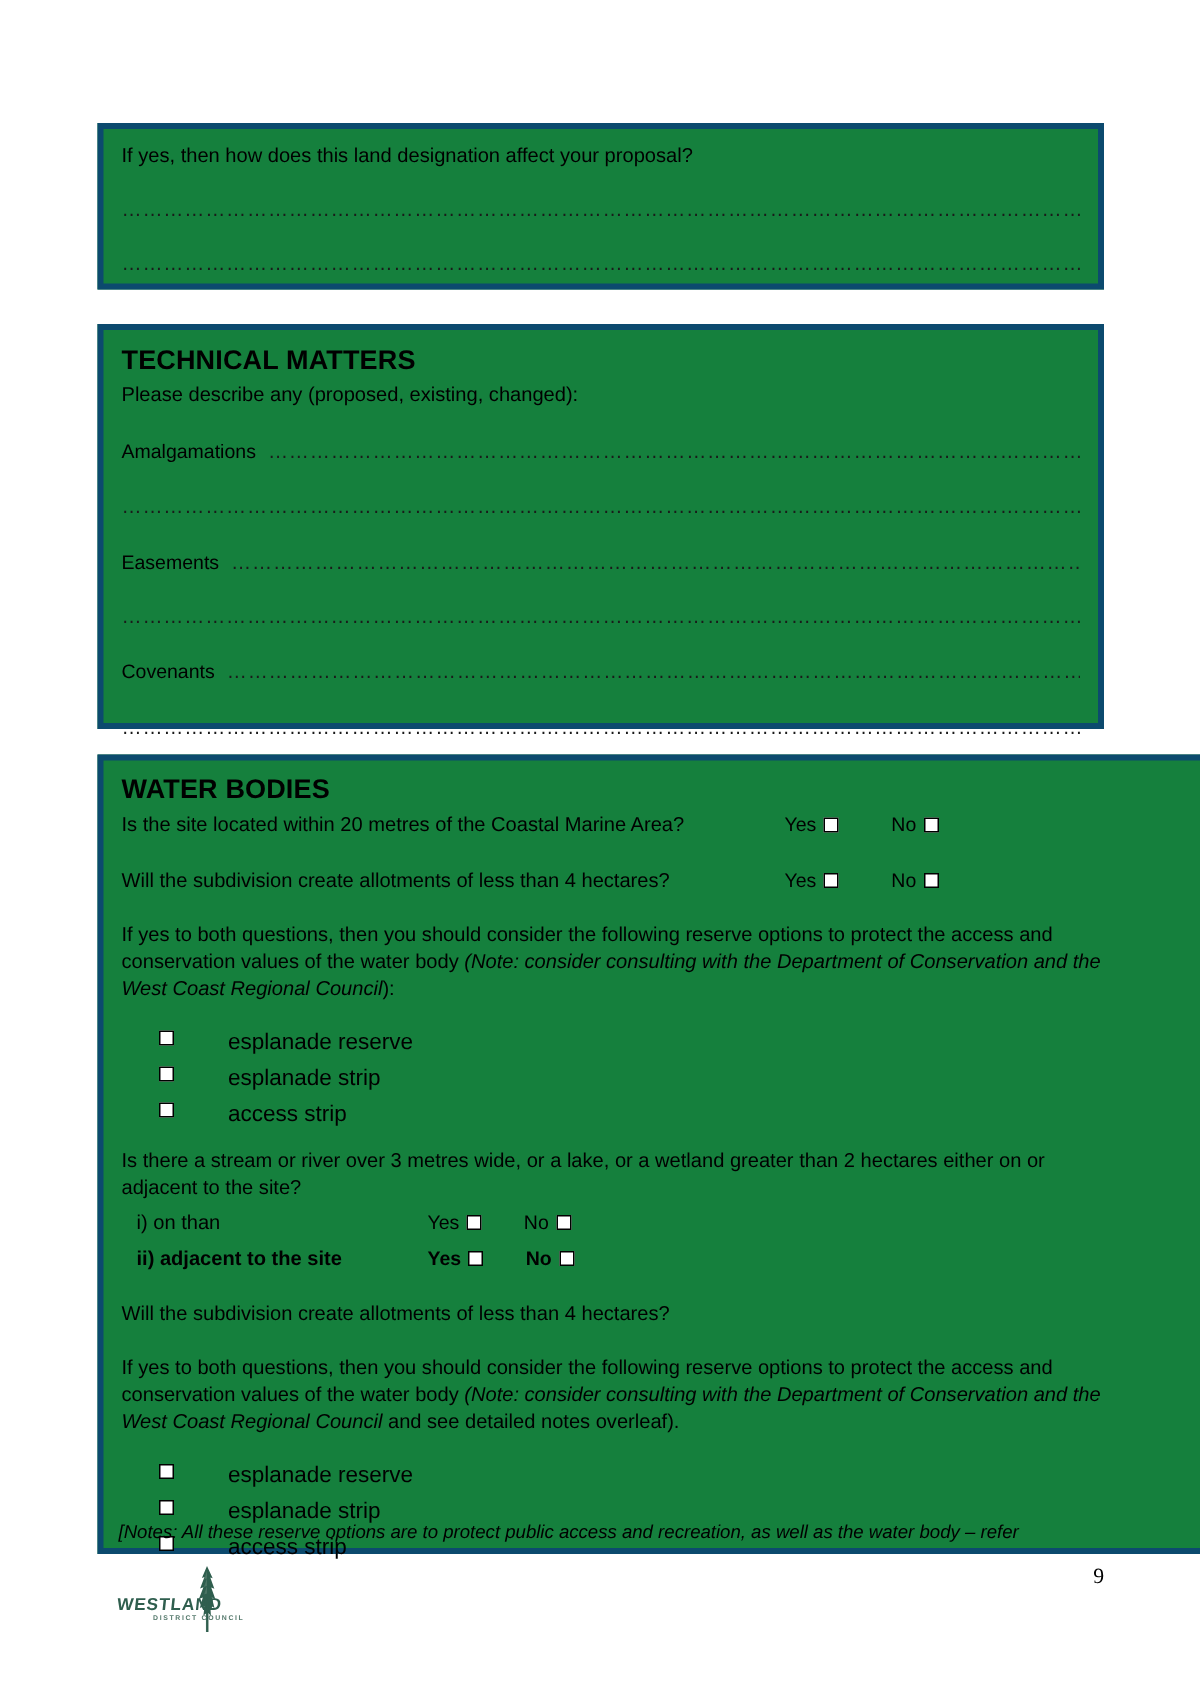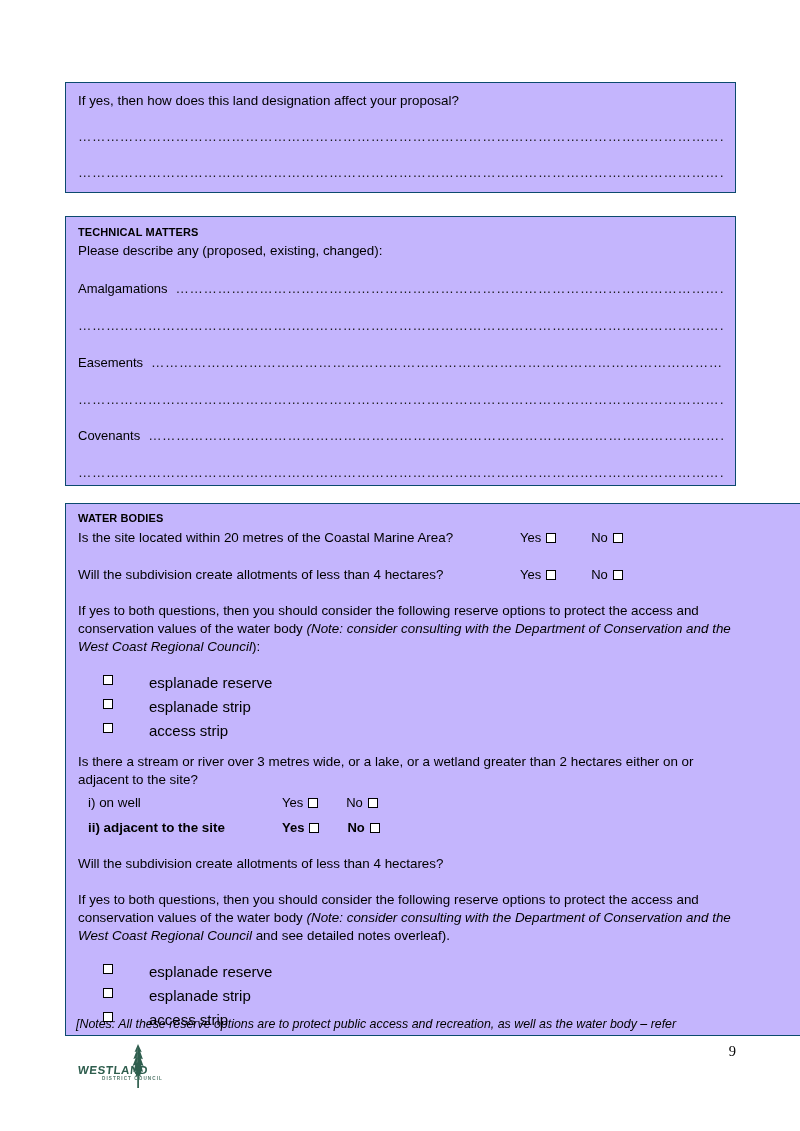--- a/index.html
+++ b/index.html
@@ -19,33 +19,33 @@
     position: absolute;
     left: 0; top: 0;
     width: 800px;
     height: 1131px;
     background: #ffffff;
     overflow: hidden;
   }
   
   .box {
     position: absolute;
-    border: 1px solid #0c4a6e;
-    background: #c4b5fd;
+    border: 4px solid #0c4a6e;
+    background: #15803d;
     box-sizing: border-box;
   }
   #box-designation { left: 65px; top: 82px;  width: 671px; height: 111px; }
   #box-technical   { left: 65px; top: 216px; width: 671px; height: 270px; }
   #box-water       { left: 65px; top: 503px; width: 779px; height: 533px; }
 
   .box-inner { padding: 10px 12px 0 12px; }
 
   
   .sec-title {
-    font-size: 11px;
+    font-size: 18px;
     font-weight: bold;
     letter-spacing: .1px;
     line-height: 1.25;
     margin: 0;
   }
   .q-line {
     font-size: 13.4px;
     line-height: 1.32;
     margin: 0;
   }
@@ -221,21 +221,21 @@
         </li>
         <li class="opt-item">
           <span class="cb"></span>
           <span>access strip</span>
         </li>
       </ul>
 
       <p class="para" style="margin-top:15px; width:656px;">Is there a stream or river over 3 metres wide, or a lake, or a wetland greater than 2 hectares either on or adjacent to the site?</p>
 
       <div style="display:flex; align-items:baseline; margin-top:5px; margin-left:10px;">
-        <span class="q-line" style="width:194px;">i) on well</span>
+        <span class="q-line" style="width:194px;">i) on than</span>
         <span class="yn"><span>Yes</span><span class="cb"></span></span>
         <span class="yn" style="margin-left:28px;"><span>No</span><span class="cb"></span></span>
       </div>
 
       <div style="display:flex; align-items:baseline; margin-top:7px; margin-left:10px;font-weight:bold;">
         <span class="q-line" style="width:194px;">ii) adjacent to the site</span>
         <span class="yn"><span>Yes</span><span class="cb"></span></span>
         <span class="yn" style="margin-left:28px;"><span>No</span><span class="cb"></span></span>
       </div>
 

